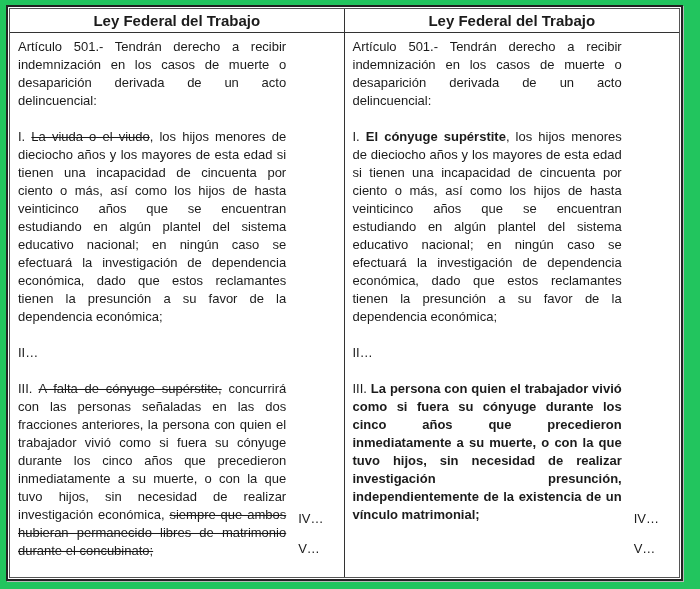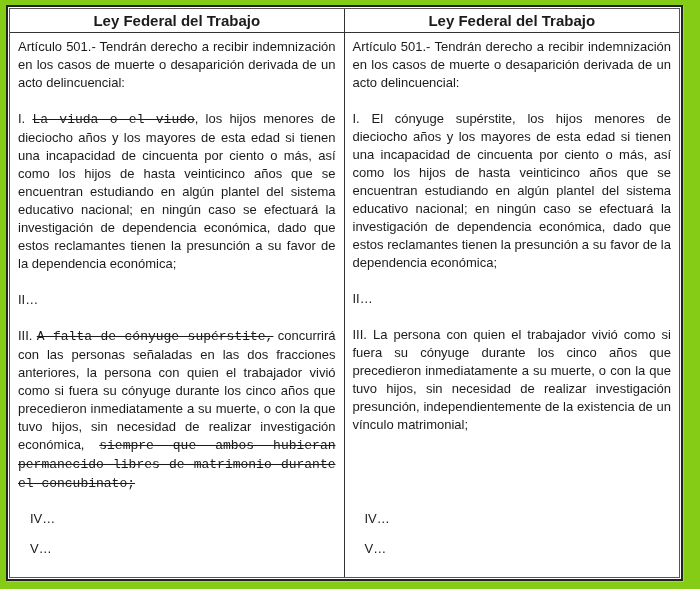--- a/index.html
+++ b/index.html
@@ -5,21 +5,21 @@
   html, body {
     margin: 0;
     padding: 0;
     background: #ffffff;
   }
   .page {
     width: 700px;
     height: 589px;
     box-sizing: border-box;
     padding: 5px 17px 8px 6px;
-    background: #84cc16;
+    background: #22c55e;
     font-family: "Liberation Sans", sans-serif;
     color: #1b1b1b;
   }
   .table-outer {
     width: 100%;
     height: 100%;
     box-sizing: border-box;
     border: 2px solid #222222;
     padding: 1px;
     background: #ffffff;
@@ -43,21 +43,21 @@
     line-height: 20px;
     padding: 2px 6px 1px;
   }
   .header-cell.col-left {
     border-right: 1px solid #333333;
   }
   .body-cell {
     box-sizing: border-box;
     padding: 5px 8px 7px;
     display: flex;
-    flex-direction: column;
+    flex-direction: row;
     font-size: 13px;
     line-height: 18px;
     overflow: hidden;
   }
   .body-cell.col-left {
     border-right: 1px solid #333333;
   }
   .paras p {
     margin: 0 0 18px 0;
     text-align: justify;
@@ -68,24 +68,23 @@
   .paras.footer {
     margin-top: auto;
   }
   .paras.footer p {
     margin: 12px;
     text-align: left;
   }
   .strike {
     text-decoration: line-through;
     text-decoration-thickness: 1px;
-    font-family: Liberation Mono, monospace;
   }
   .bold {
-    font-weight: normal;
+    font-weight: bold;
   }
 </style>
 </head>
 <body>
 
 <div class="page">
   <div class="table-outer">
     <div class="table-inner">
 
       <div class="header-cell col-left">

